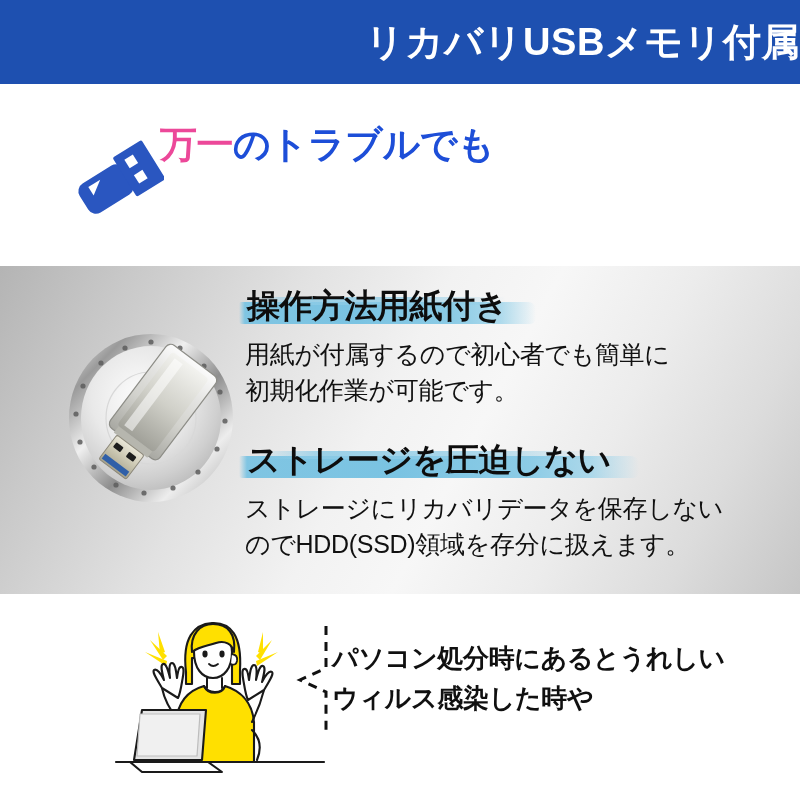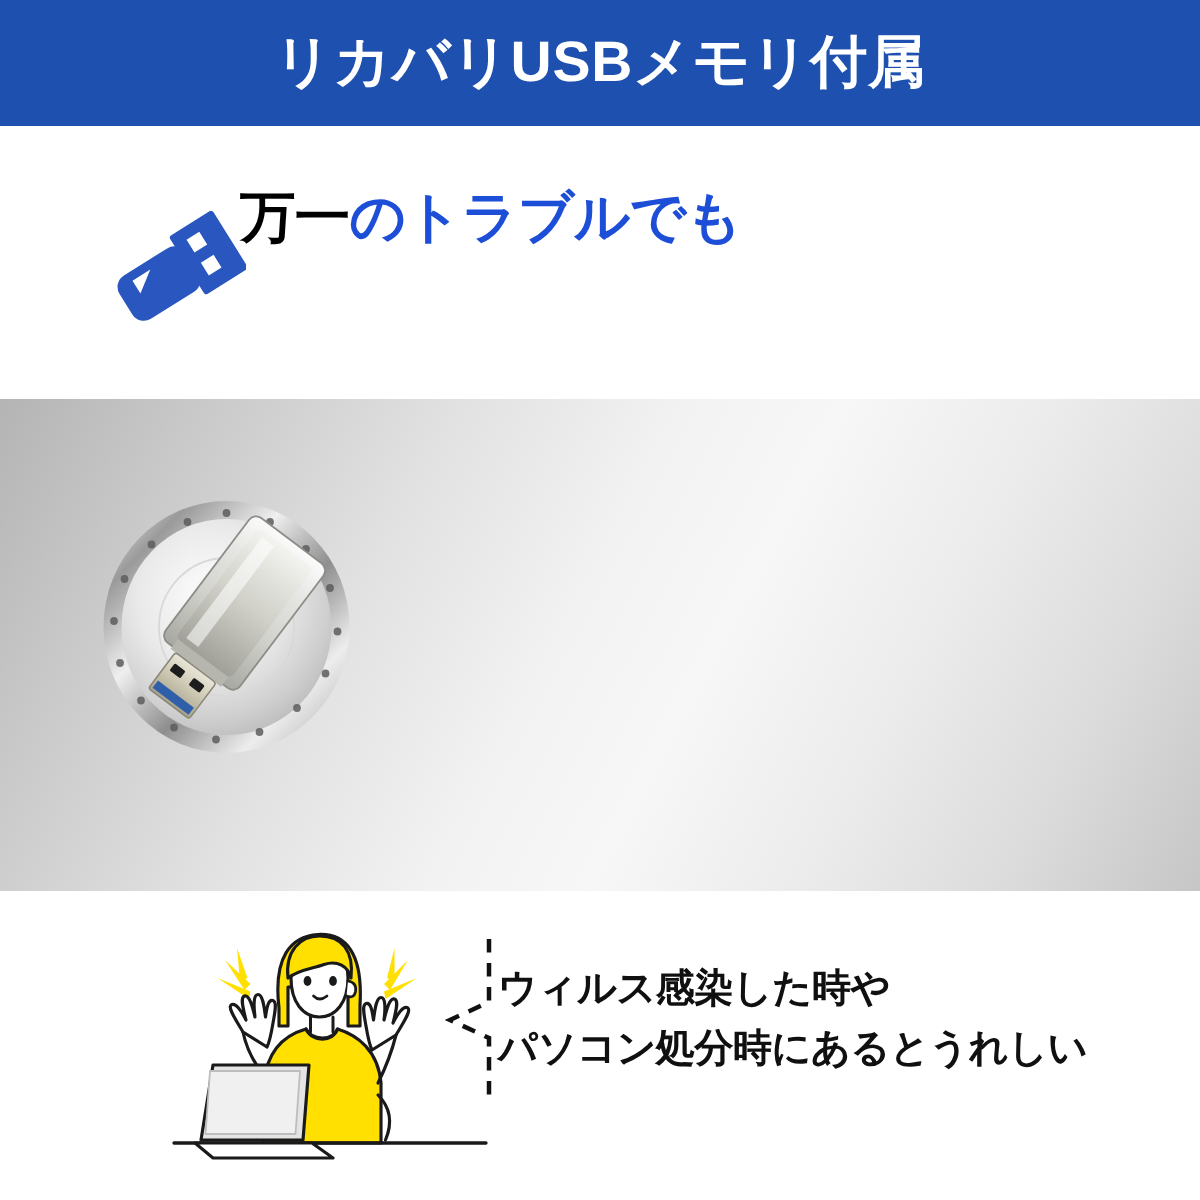--- a/index.html
+++ b/index.html
@@ -18,21 +18,21 @@
   
   .header-banner {
     position: absolute;
     left: 0;
     top: 0;
     width: 800px;
     height: 84px;
     background: #1e50b0;
     display: flex;
     align-items: center;
-    justify-content: center;
+    justify-content: flex-end;
   }
   .header-title {
     color: #ffffff;
     font-size: 38px;
     font-weight: bold;
     letter-spacing: 0.5px;
     line-height: 1;
     white-space: nowrap;
   }
 
@@ -58,21 +58,21 @@
     top: 32px;
     width: 620px;
   }
   .lead-line {
     font-size: 37px;
     font-weight: bold;
     line-height: 58px;
     white-space: nowrap;
     letter-spacing: -0.5px;
   }
-  .tx-blue { color: #000000; }
+  .tx-blue { color: #ec4899; }
   .tx-black { color: #1d4ed8; }
 
   
   .feature-section {
     position: absolute;
     left: 0;
     top: 266px;
     width: 800px;
     height: 328px;
     background:
@@ -291,20 +291,41 @@
         <rect x="78" y="34" width="10" height="84" fill="#ffffff" opacity="0.55"></rect>
         <rect x="74" y="122" width="42" height="8" fill="#b6b6ae"></rect>
         <rect x="78" y="130" width="34" height="30" rx="2" ry="2" fill="url(#plugG)" stroke="#8a8678" stroke-width="1"></rect>
         <rect x="82" y="136" width="9" height="6" rx="1" fill="#1d1d1d"></rect>
         <rect x="98" y="136" width="9" height="6" rx="1" fill="#1d1d1d"></rect>
         <rect x="80" y="152" width="30" height="6" fill="#2f5fa8"></rect>
       </g>
     </svg>
   </div>
 
+  <div class="feature-col">
+
+    <div>
+      <div class="feat-head">
+        <span class="brush"></span>
+        <span class="htext">操作方法用紙付き</span>
+      </div>
+      <div class="feat-body">用紙が付属するので初心者でも簡単に</div>
+      <div class="feat-body" style="margin-top:0">初期化作業が可能です。</div>
+    </div>
+
+    <div class="feat-block-2">
+      <div class="feat-head">
+        <span class="brush"></span>
+        <span class="htext">ストレージを圧迫しない</span>
+      </div>
+      <div class="feat-body">ストレージにリカバリデータを保存しない</div>
+      <div class="feat-body" style="margin-top:0">のでHDD(SSD)領域を存分に扱えます。</div>
+    </div>
+
+  </div>
 </div>
 
 <div class="bottom-section">
 
   <div class="illus-wrap">
     <svg viewBox="0 0 224 180" width="224" height="180" aria-hidden="true">
       <g fill="none" stroke="#1a1a1a" stroke-width="2.1" stroke-linecap="round" stroke-linejoin="round">
 
         <g fill="#ffe000" stroke="none">
           <path d="M46 22 L53 42 L48 44 Z"></path>
@@ -362,16 +383,16 @@
     </svg>
   </div>
 
   <div class="bracket-wrap">
     <svg viewBox="0 0 44 112" width="44" height="112" aria-hidden="true">
       <path d="M34 2 L34 44 L8 56 L34 68 L34 110" fill="none" stroke="#111111" stroke-width="3" stroke-dasharray="9 7" stroke-linecap="butt"></path>
     </svg>
   </div>
 
   <div class="bottom-lines">
+    <div class="bottom-line">パソコン処分時にあるとうれしい</div>
     <div class="bottom-line">ウィルス感染した時や</div>
-    <div class="bottom-line">パソコン処分時にあるとうれしい</div>
   </div>
 </div>
 
 </body></html>

